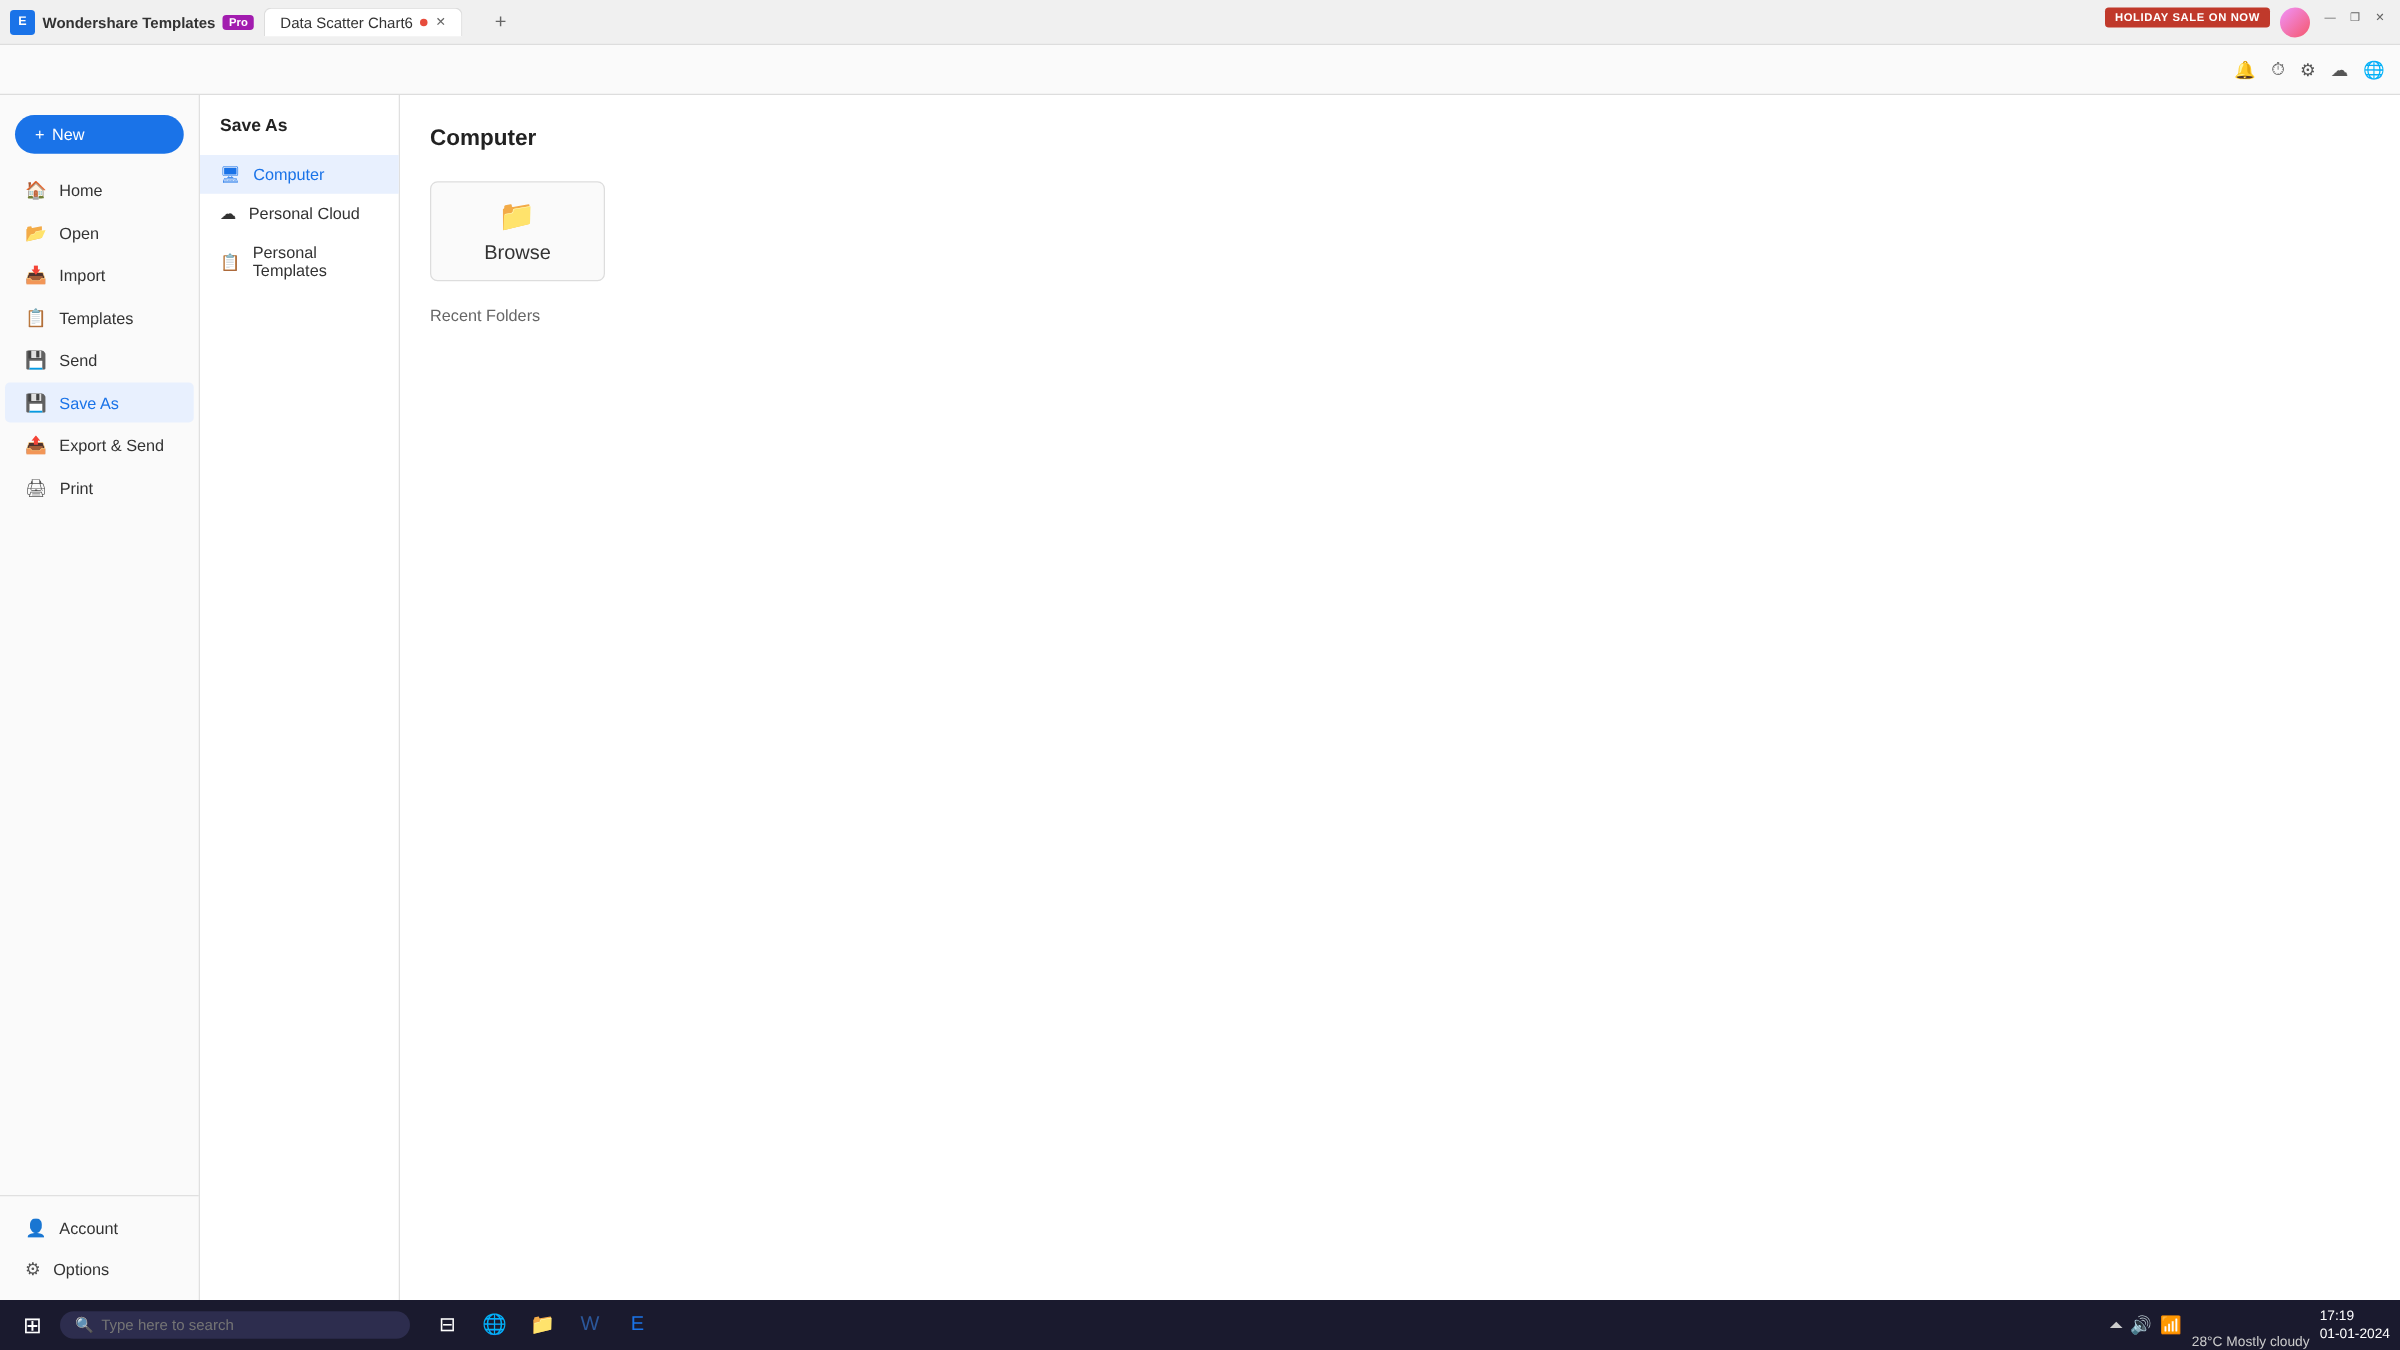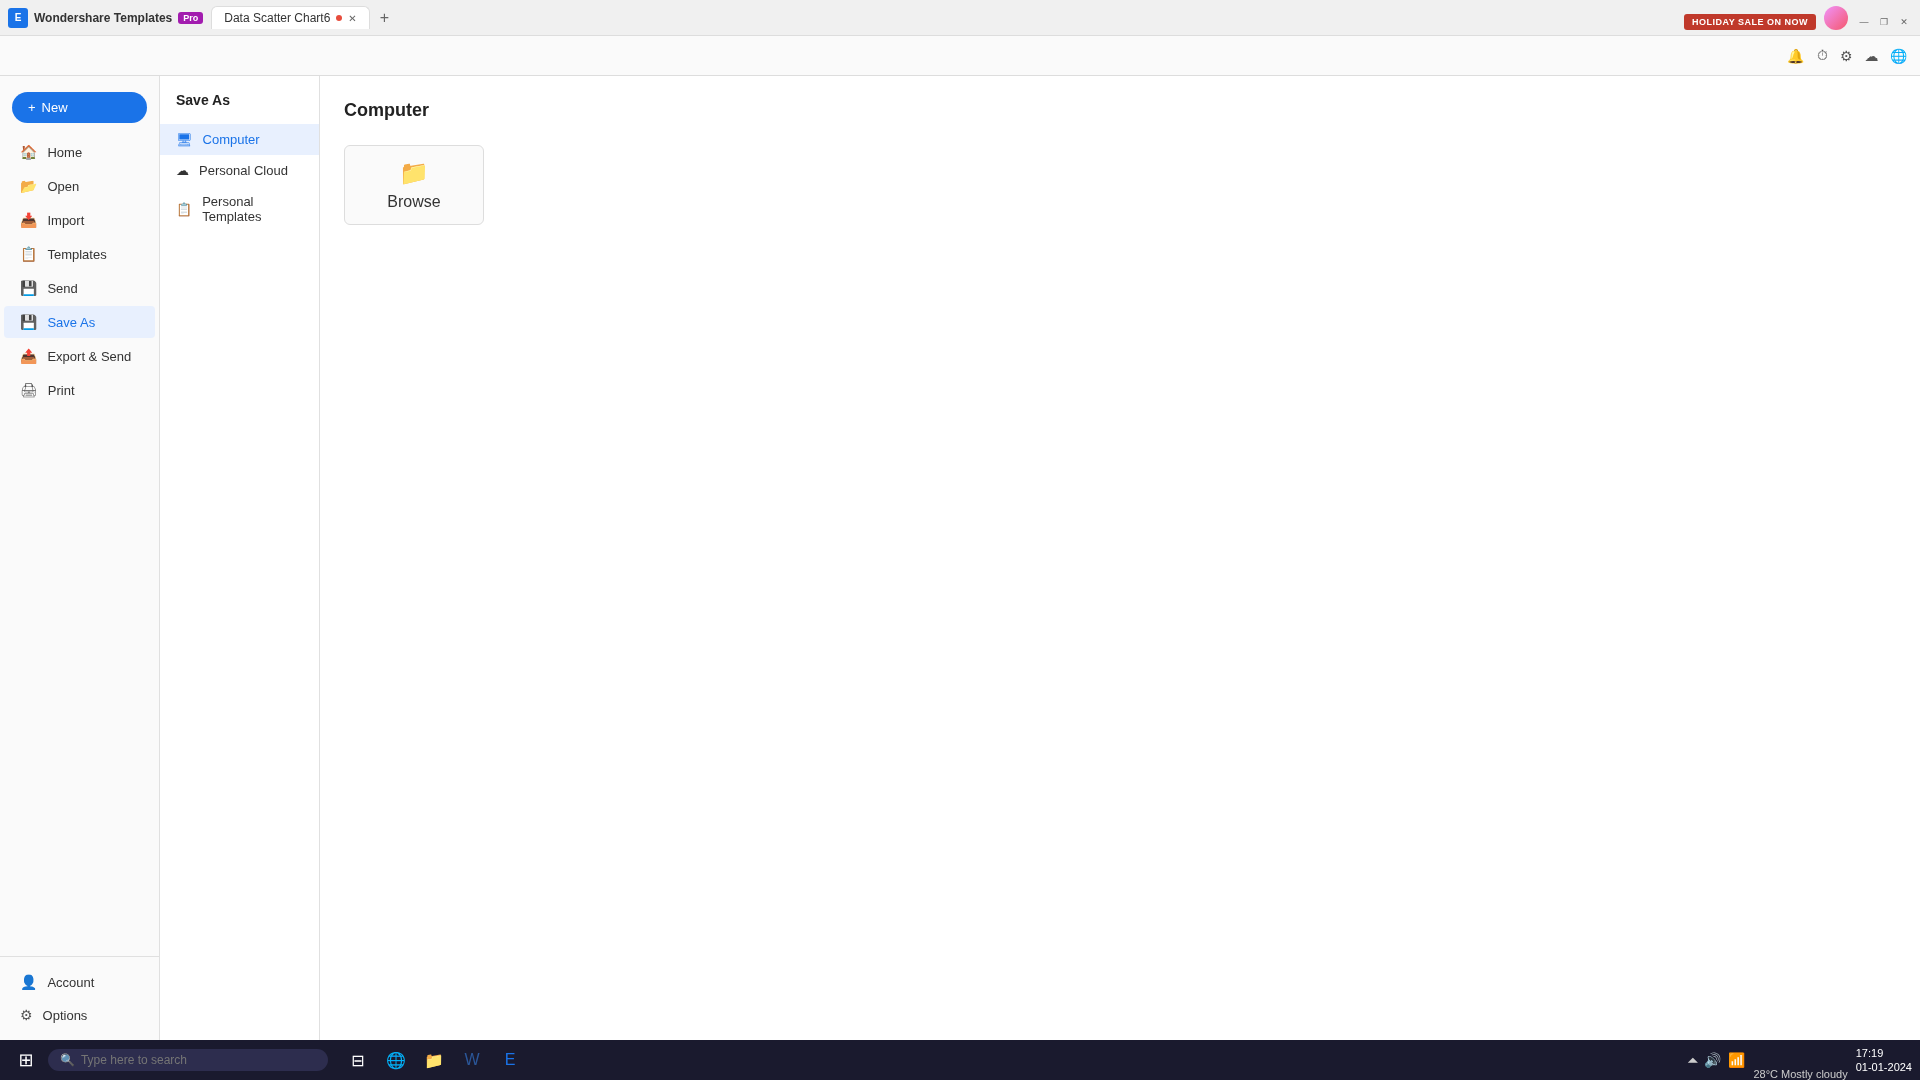--- a/index.html
+++ b/index.html
@@ -39,21 +39,21 @@
     .pro-badge {
       background: #a21caf;
       color: white;
       font-size: 9px;
       padding: 1px 5px;
       border-radius: 3px;
     }
     .tab-bar {
       display: flex;
       align-items: center;
-      gap: 4px;
+      gap: 20px;
     }
     .tab {
       display: flex;
       align-items: center;
       gap: 6px;
       padding: 4px 12px;
       background: white;
       border-radius: 6px 6px 0 0;
       font-size: 12px;
       color: #333;
@@ -71,21 +71,21 @@
       cursor: pointer;
     }
     .add-tab {
       font-size: 16px;
       color: #666;
       cursor: pointer;
       padding: 0 6px;
     }
     .titlebar-right {
       display: flex;
-      align-items: flex-end;
+      align-items: flex-start;
       gap: 8px;
       margin-left: 15px;
     }
     .holiday-btn {
       background: #c0392b;
       color: white;
       font-size: 9px;
       padding: 3px 8px;
       border-radius: 3px;
       font-weight: bold;
@@ -431,20 +431,21 @@
   </div>
 
   <div class="main-content">
     <div class="content-title">Computer</div>
 
     <div class="browse-card">
       <span class="folder-icon">📁</span>
       <span class="browse-label">Browse</span>
     </div>
 
+    <div class="recent-folders-title">Recent Folders</div>
   </div>
 
 </div>
 
 <div class="taskbar">
   <div class="taskbar-start">
     <span class="start-icon">⊞</span>
   </div>
 
   <div class="taskbar-search">

